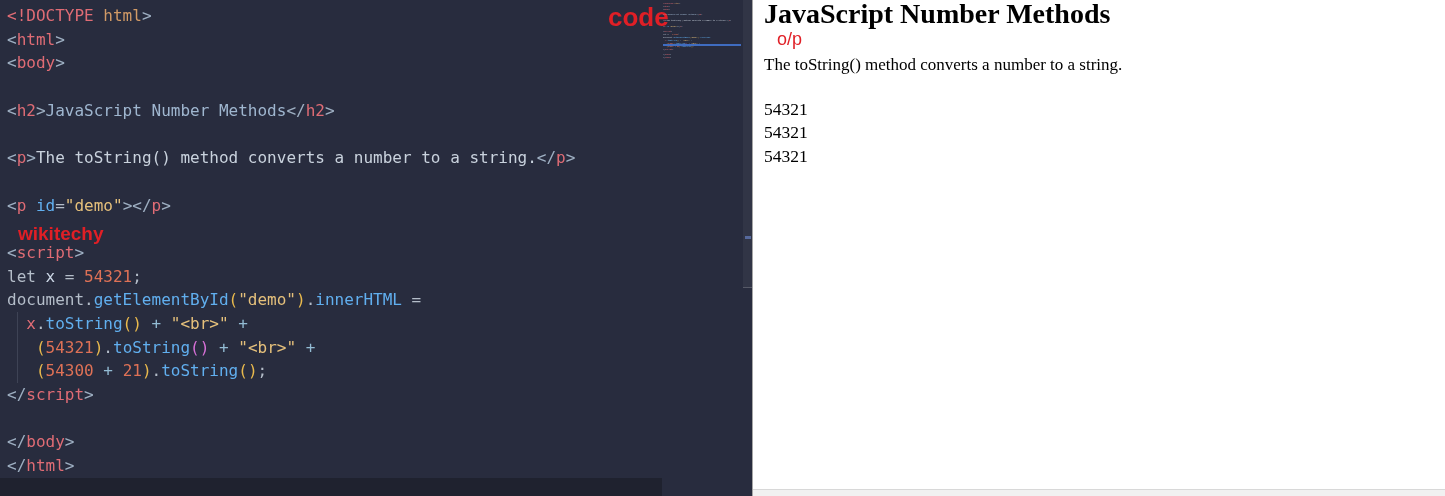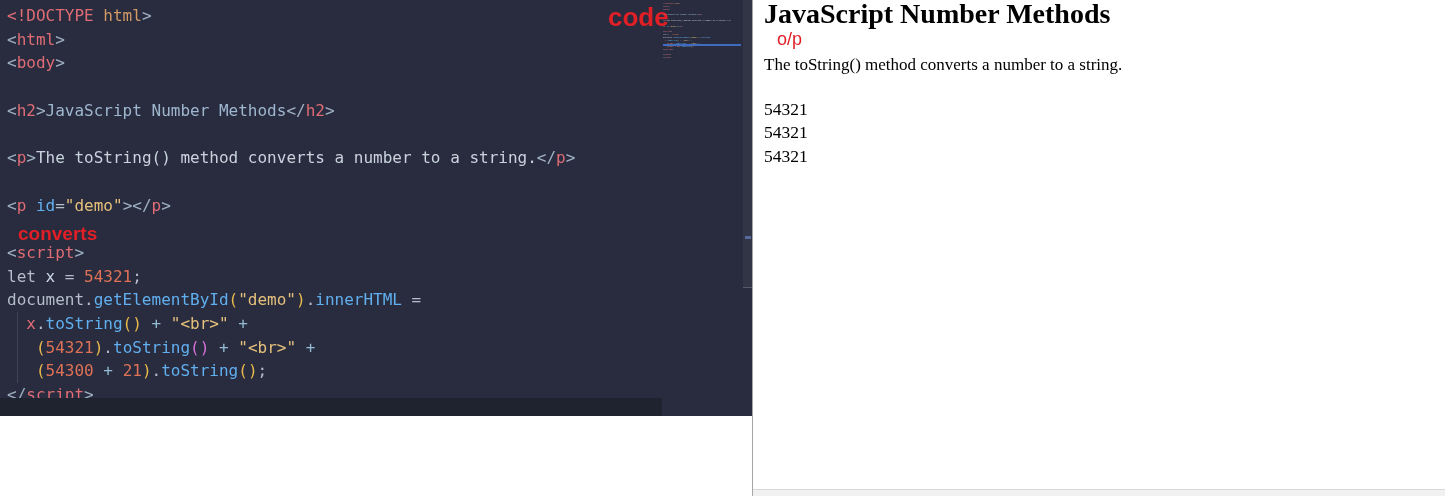--- a/index.html
+++ b/index.html
@@ -1,20 +1,20 @@
 <!DOCTYPE html>
 <html><head>
 <meta charset="utf-8">
 <style>
   * { margin:0; padding:0; box-sizing:border-box; }
   body { font-family:"Liberation Sans", sans-serif; background:#ffffff; }
   .stage { position:relative; width:1445px; height:496px; overflow:hidden; background:#ffffff; }
 
   
-  .editor { position:absolute; left:0; top:0; width:752px; height:416px; background:#282c3e; overflow:hidden; }
+  .editor { position:absolute; left:0; top:0; width:752px; height:496px; background:#282c3e; overflow:hidden; }
   .code-area { position:absolute; left:0; top:0; right:90px; bottom:0; padding:4px 0 0 7px;
                font-family:"DejaVu Sans Mono","Liberation Mono",monospace; font-size:16px; line-height:23.7px;
                white-space:pre; overflow:hidden; }
   .code-line { position:relative; height:23.7px; color:#b4bdc9; }
   .code-line.guide::before { content:""; position:absolute; left:10px; top:0; height:100%; width:1px;
                background:rgba(140,150,170,0.22); }
   .tk-red{color:#e06c75} .tk-br{color:#9eafc2} .tk-fg{color:#b4bdc9} .tk-blue{color:#61afef}
   .tk-str{color:#e5c07b} .tk-par{color:#e8b94d} .tk-orc{color:#d670d6} .tk-num{color:#de7156}
   .tk-orange{color:#d19a66} .tk-h2c{color:#9fb6cf} .tk-pc{color:#c9d2dd} .tk-var{color:#ccd7e6}
   .tk-op{color:#93bcd4}
@@ -55,21 +55,21 @@
 </style>
 </head>
 <body>
 
 <div class="stage">
 
   <div class="editor">
     <div class="code-area" id="codeArea"><div class="code-line"><span class="tk-red">&lt;!DOCTYPE</span><span class="tk-orange"> html</span><span class="tk-br">&gt;</span></div><div class="code-line"><span class="tk-br">&lt;</span><span class="tk-red">html</span><span class="tk-br">&gt;</span></div><div class="code-line"><span class="tk-br">&lt;</span><span class="tk-red">body</span><span class="tk-br">&gt;</span></div><div class="code-line"></div><div class="code-line"><span class="tk-br">&lt;</span><span class="tk-red">h2</span><span class="tk-br">&gt;</span><span class="tk-h2c">JavaScript Number Methods</span><span class="tk-br">&lt;/</span><span class="tk-red">h2</span><span class="tk-br">&gt;</span></div><div class="code-line"></div><div class="code-line"><span class="tk-br">&lt;</span><span class="tk-red">p</span><span class="tk-br">&gt;</span><span class="tk-pc">The toString() method converts a number to a string.</span><span class="tk-br">&lt;/</span><span class="tk-red">p</span><span class="tk-br">&gt;</span></div><div class="code-line"></div><div class="code-line"><span class="tk-br">&lt;</span><span class="tk-red">p</span><span class="tk-fg"> </span><span class="tk-blue">id</span><span class="tk-fg">=</span><span class="tk-str">"demo"</span><span class="tk-br">&gt;&lt;/</span><span class="tk-red">p</span><span class="tk-br">&gt;</span></div><div class="code-line"></div><div class="code-line"><span class="tk-br">&lt;</span><span class="tk-red">script</span><span class="tk-br">&gt;</span></div><div class="code-line"><span class="tk-fg">let </span><span class="tk-var">x</span><span class="tk-fg"> = </span><span class="tk-num">54321</span><span class="tk-fg">;</span></div><div class="code-line"><span class="tk-fg">document</span><span class="tk-fg">.</span><span class="tk-blue">getElementById</span><span class="tk-par">(</span><span class="tk-str">"demo"</span><span class="tk-par">)</span><span class="tk-fg">.</span><span class="tk-blue">innerHTML</span><span class="tk-fg"> =</span></div><div class="code-line guide"><span class="tk-fg">  </span><span class="tk-red">x</span><span class="tk-fg">.</span><span class="tk-blue">toString</span><span class="tk-par">()</span><span class="tk-fg"> </span><span class="tk-op">+</span><span class="tk-fg"> </span><span class="tk-str">"&lt;br&gt;"</span><span class="tk-fg"> </span><span class="tk-op">+</span></div><div class="code-line guide"><span class="tk-fg">   </span><span class="tk-par">(</span><span class="tk-num">54321</span><span class="tk-par">)</span><span class="tk-fg">.</span><span class="tk-blue">toString</span><span class="tk-orc">()</span><span class="tk-fg"> </span><span class="tk-op">+</span><span class="tk-fg"> </span><span class="tk-str">"&lt;br&gt;"</span><span class="tk-fg"> </span><span class="tk-op">+</span></div><div class="code-line guide"><span class="tk-fg">   </span><span class="tk-par">(</span><span class="tk-num">54300</span><span class="tk-fg"> </span><span class="tk-op">+</span><span class="tk-fg"> </span><span class="tk-num">21</span><span class="tk-par">)</span><span class="tk-fg">.</span><span class="tk-blue">toString</span><span class="tk-par">()</span><span class="tk-fg">;</span></div><div class="code-line"><span class="tk-br">&lt;/</span><span class="tk-red">script</span><span class="tk-br">&gt;</span></div><div class="code-line"></div><div class="code-line"><span class="tk-br">&lt;/</span><span class="tk-red">body</span><span class="tk-br">&gt;</span></div><div class="code-line"><span class="tk-br">&lt;/</span><span class="tk-red">html</span><span class="tk-br">&gt;</span></div></div>
 
     <div class="watermark code-wm">code</div>
-    <div class="watermark wiki-wm">converts</div>
+    <div class="watermark wiki-wm">wikitechy</div>
 
     <div class="minimap">
       <div class="minimap-inner" id="minimapInner"><div class="code-line"><span class="tk-red">&lt;!DOCTYPE</span><span class="tk-orange"> html</span><span class="tk-br">&gt;</span></div><div class="code-line"><span class="tk-br">&lt;</span><span class="tk-red">html</span><span class="tk-br">&gt;</span></div><div class="code-line"><span class="tk-br">&lt;</span><span class="tk-red">body</span><span class="tk-br">&gt;</span></div><div class="code-line"></div><div class="code-line"><span class="tk-br">&lt;</span><span class="tk-red">h2</span><span class="tk-br">&gt;</span><span class="tk-h2c">JavaScript Number Methods</span><span class="tk-br">&lt;/</span><span class="tk-red">h2</span><span class="tk-br">&gt;</span></div><div class="code-line"></div><div class="code-line"><span class="tk-br">&lt;</span><span class="tk-red">p</span><span class="tk-br">&gt;</span><span class="tk-pc">The toString() method converts a number to a string.</span><span class="tk-br">&lt;/</span><span class="tk-red">p</span><span class="tk-br">&gt;</span></div><div class="code-line"></div><div class="code-line"><span class="tk-br">&lt;</span><span class="tk-red">p</span><span class="tk-fg"> </span><span class="tk-blue">id</span><span class="tk-fg">=</span><span class="tk-str">"demo"</span><span class="tk-br">&gt;&lt;/</span><span class="tk-red">p</span><span class="tk-br">&gt;</span></div><div class="code-line"></div><div class="code-line"><span class="tk-br">&lt;</span><span class="tk-red">script</span><span class="tk-br">&gt;</span></div><div class="code-line"><span class="tk-fg">let </span><span class="tk-var">x</span><span class="tk-fg"> = </span><span class="tk-num">54321</span><span class="tk-fg">;</span></div><div class="code-line"><span class="tk-fg">document</span><span class="tk-fg">.</span><span class="tk-blue">getElementById</span><span class="tk-par">(</span><span class="tk-str">"demo"</span><span class="tk-par">)</span><span class="tk-fg">.</span><span class="tk-blue">innerHTML</span><span class="tk-fg"> =</span></div><div class="code-line guide"><span class="tk-fg">  </span><span class="tk-red">x</span><span class="tk-fg">.</span><span class="tk-blue">toString</span><span class="tk-par">()</span><span class="tk-fg"> </span><span class="tk-op">+</span><span class="tk-fg"> </span><span class="tk-str">"&lt;br&gt;"</span><span class="tk-fg"> </span><span class="tk-op">+</span></div><div class="code-line guide"><span class="tk-fg">   </span><span class="tk-par">(</span><span class="tk-num">54321</span><span class="tk-par">)</span><span class="tk-fg">.</span><span class="tk-blue">toString</span><span class="tk-orc">()</span><span class="tk-fg"> </span><span class="tk-op">+</span><span class="tk-fg"> </span><span class="tk-str">"&lt;br&gt;"</span><span class="tk-fg"> </span><span class="tk-op">+</span></div><div class="code-line guide"><span class="tk-fg">   </span><span class="tk-par">(</span><span class="tk-num">54300</span><span class="tk-fg"> </span><span class="tk-op">+</span><span class="tk-fg"> </span><span class="tk-num">21</span><span class="tk-par">)</span><span class="tk-fg">.</span><span class="tk-blue">toString</span><span class="tk-par">()</span><span class="tk-fg">;</span></div><div class="code-line"><span class="tk-br">&lt;/</span><span class="tk-red">script</span><span class="tk-br">&gt;</span></div><div class="code-line"></div><div class="code-line"><span class="tk-br">&lt;/</span><span class="tk-red">body</span><span class="tk-br">&gt;</span></div><div class="code-line"><span class="tk-br">&lt;/</span><span class="tk-red">html</span><span class="tk-br">&gt;</span></div></div>
     </div>
     <div class="minimap-highlight"></div>
 
     <div class="vscroll">
       <div class="vthumb"></div>
       <div class="ruler-marker"></div>
     </div>

